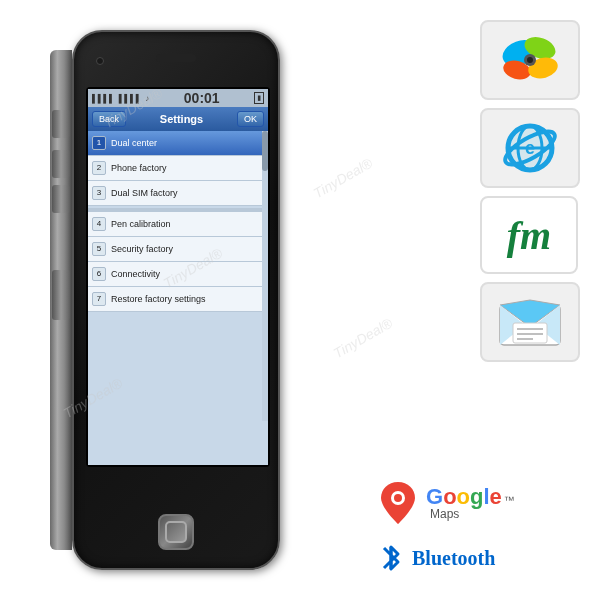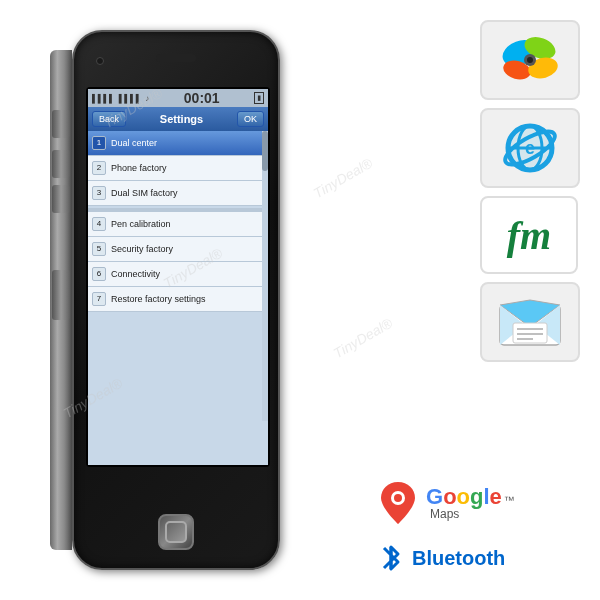--- a/index.html
+++ b/index.html
@@ -295,21 +295,21 @@
       height: 44px;
       display: flex;
       align-items: center;
       gap: 6px;
       padding: 4px 6px;
     }
     .bt-text {
       font-size: 20px;
       font-weight: bold;
       color: #0066CC;
-      font-family: Liberation Sans, sans-serif;
+      font-family: Liberation Serif, serif;
     }
   </style>
 </head>
 <body>
 
 <div class="watermark" style="left:100px; top:100px;">TinyDeal®</div>
 <div class="watermark" style="left:160px; top:260px;">TinyDeal®</div>
 <div class="watermark" style="left:60px; top:390px;">TinyDeal®</div>
 <div class="watermark" style="left:310px; top:170px;">TinyDeal®</div>
 <div class="watermark" style="left:330px; top:330px;">TinyDeal®</div>

